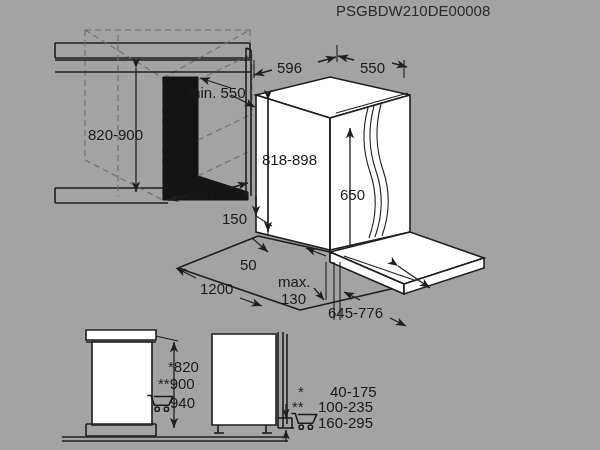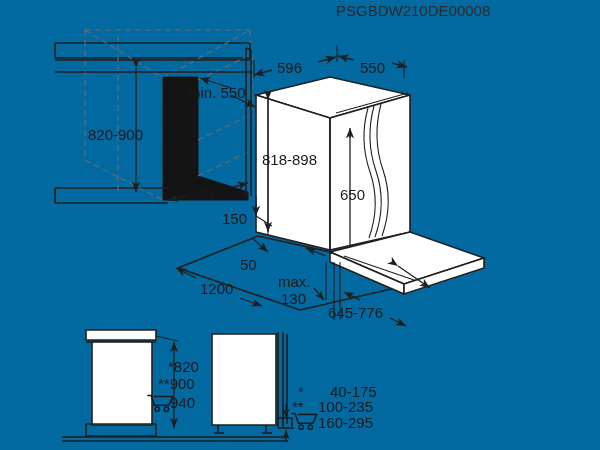--- a/index.html
+++ b/index.html
@@ -12,21 +12,21 @@
     width: 600px;
     height: 450px;
     font-family: "Liberation Sans", sans-serif;
     overflow: hidden;
     position: relative;
   }
   #drawing-root {
     position: relative;
     width: 600px;
     height: 450px;
-    background: #0369a1;
+    background: #a3a3a3;
   }
   #drawing-svg {
     position: absolute;
     top: 0;
     left: 0;
     width: 600px;
     height: 450px;
     display: block;
   }
   .dim-text {

